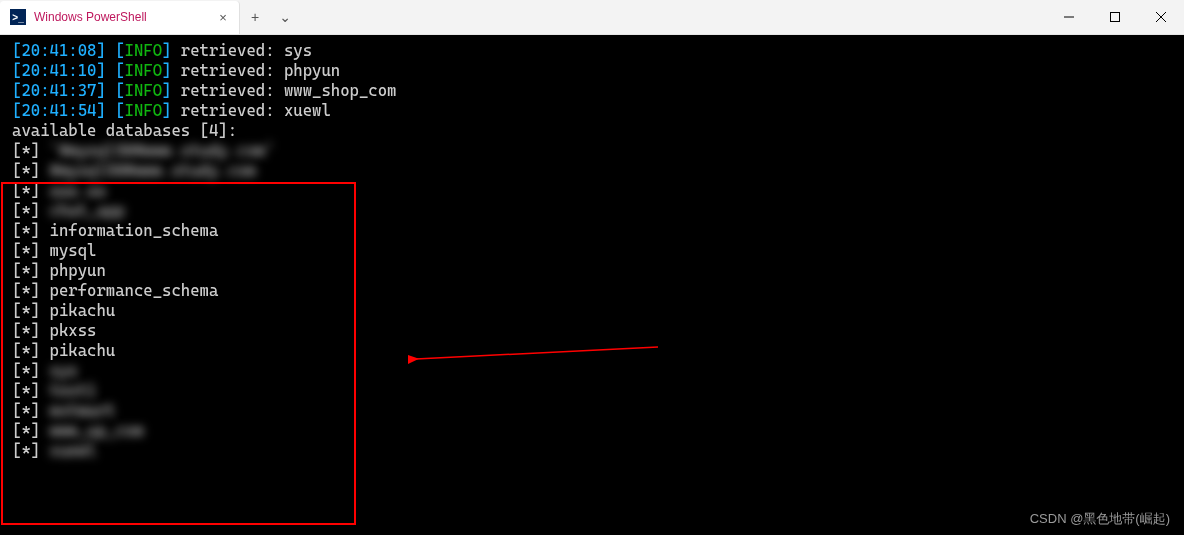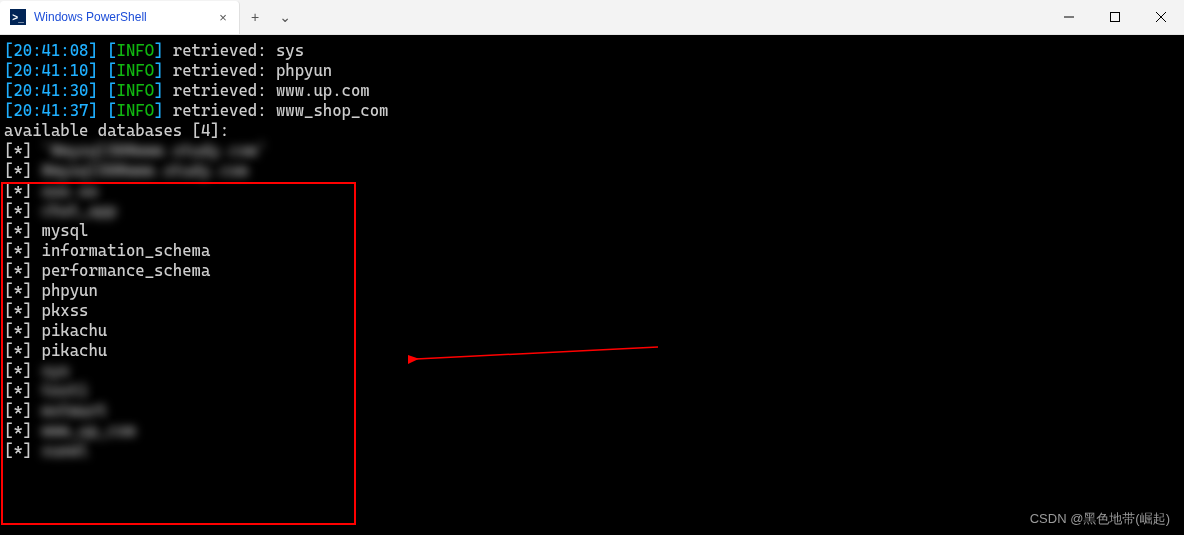--- a/index.html
+++ b/index.html
@@ -42,21 +42,21 @@
   }
   .tab-icon-inner {
     color: #ffffff;
     font-size: 10px;
     font-weight: bold;
     font-family: sans-serif;
   }
   .tab-title {
     font-family: "Segoe UI", sans-serif;
     font-size: 12px;
-    color: #1d4ed8;
+    color: #be185d;
     flex: 1;
     white-space: nowrap;
     overflow: hidden;
   }
   .tab-close {
     width: 16px;
     height: 16px;
     display:flex;
     align-items:center;
     justify-content:center;
@@ -87,21 +87,21 @@
   .terminal {
     background:#000000;
     width:1184px;
     height:500px;
     padding:6px 4px;
     position:relative;
     color:#cccccc;
     font-size:16px;
     line-height:20px;
   }
-  .line { white-space: pre; }
+  .line { white-space: pre; margin-left: 8px; }
   .t  { color:#1fb0ff; }   
   .br { color:#1fb0ff; }   
   .inf{ color:#10b510; }   
   .w  { color:#cccccc; }
   .box {
     position:absolute;
     border:2px solid #ff0000;
     left:1px;
     top:147px;
     width:355px;
@@ -161,35 +161,35 @@
           <line x1="10" y1="0" x2="0" y2="10" stroke="#000" stroke-width="1"></line>
         </svg>
     </div>
   </div>
 </div>
 
 <div class="terminal">
   <div id="log-container">
       <div class="line"><span class="br">[</span><span class="t">20:41:08</span><span class="br">]</span> <span class="br">[</span><span class="inf">INFO</span><span class="br">]</span> <span class="w">retrieved:</span> <span class="w">sys</span></div>
       <div class="line"><span class="br">[</span><span class="t">20:41:10</span><span class="br">]</span> <span class="br">[</span><span class="inf">INFO</span><span class="br">]</span> <span class="w">retrieved:</span> <span class="w">phpyun</span></div>
-      <div class="line"><span class="br">[</span><span class="t">20:41:30</span><span class="br">]</span> <span class="br">[</span><span class="inf">INFO</span><span class="br">]</span> <span class="w">retrieved:</span> <span class="w">www.up.com</span></div>
       <div class="line"><span class="br">[</span><span class="t">20:41:37</span><span class="br">]</span> <span class="br">[</span><span class="inf">INFO</span><span class="br">]</span> <span class="w">retrieved:</span> <span class="w">www_shop_com</span></div>
+      <div class="line"><span class="br">[</span><span class="t">20:41:54</span><span class="br">]</span> <span class="br">[</span><span class="inf">INFO</span><span class="br">]</span> <span class="w">retrieved:</span> <span class="w">xuewl</span></div>
     </div>
   <div class="line"><span class="w">available databases [4]:</span></div>
   <div id="db-container">
       <div class="line"><span class="w">[*]</span> <span class="w blur">`#mysql50#www.study.com`</span></div>
       <div class="line"><span class="w">[*]</span> <span class="w blur">#mysql50#www.study.com</span></div>
       <div class="line"><span class="w">[*]</span> <span class="w blur">aaa.aa</span></div>
       <div class="line"><span class="w">[*]</span> <span class="w blur">chat_app</span></div>
+      <div class="line"><span class="w">[*]</span> <span class="w ">information_schema</span></div>
       <div class="line"><span class="w">[*]</span> <span class="w ">mysql</span></div>
-      <div class="line"><span class="w">[*]</span> <span class="w ">information_schema</span></div>
+      <div class="line"><span class="w">[*]</span> <span class="w ">phpyun</span></div>
       <div class="line"><span class="w">[*]</span> <span class="w ">performance_schema</span></div>
-      <div class="line"><span class="w">[*]</span> <span class="w ">phpyun</span></div>
+      <div class="line"><span class="w">[*]</span> <span class="w ">pikachu</span></div>
       <div class="line"><span class="w">[*]</span> <span class="w ">pkxss</span></div>
-      <div class="line"><span class="w">[*]</span> <span class="w ">pikachu</span></div>
       <div class="line"><span class="w">[*]</span> <span class="w ">pikachu</span></div>
       <div class="line"><span class="w">[*]</span> <span class="w blur">sys</span></div>
       <div class="line"><span class="w">[*]</span> <span class="w blur">test1</span></div>
       <div class="line"><span class="w">[*]</span> <span class="w blur">wstmart</span></div>
       <div class="line"><span class="w">[*]</span> <span class="w blur">www_up_com</span></div>
       <div class="line"><span class="w">[*]</span> <span class="w blur">xuewl</span></div>
     </div>
 
   <div class="box"></div>
 

